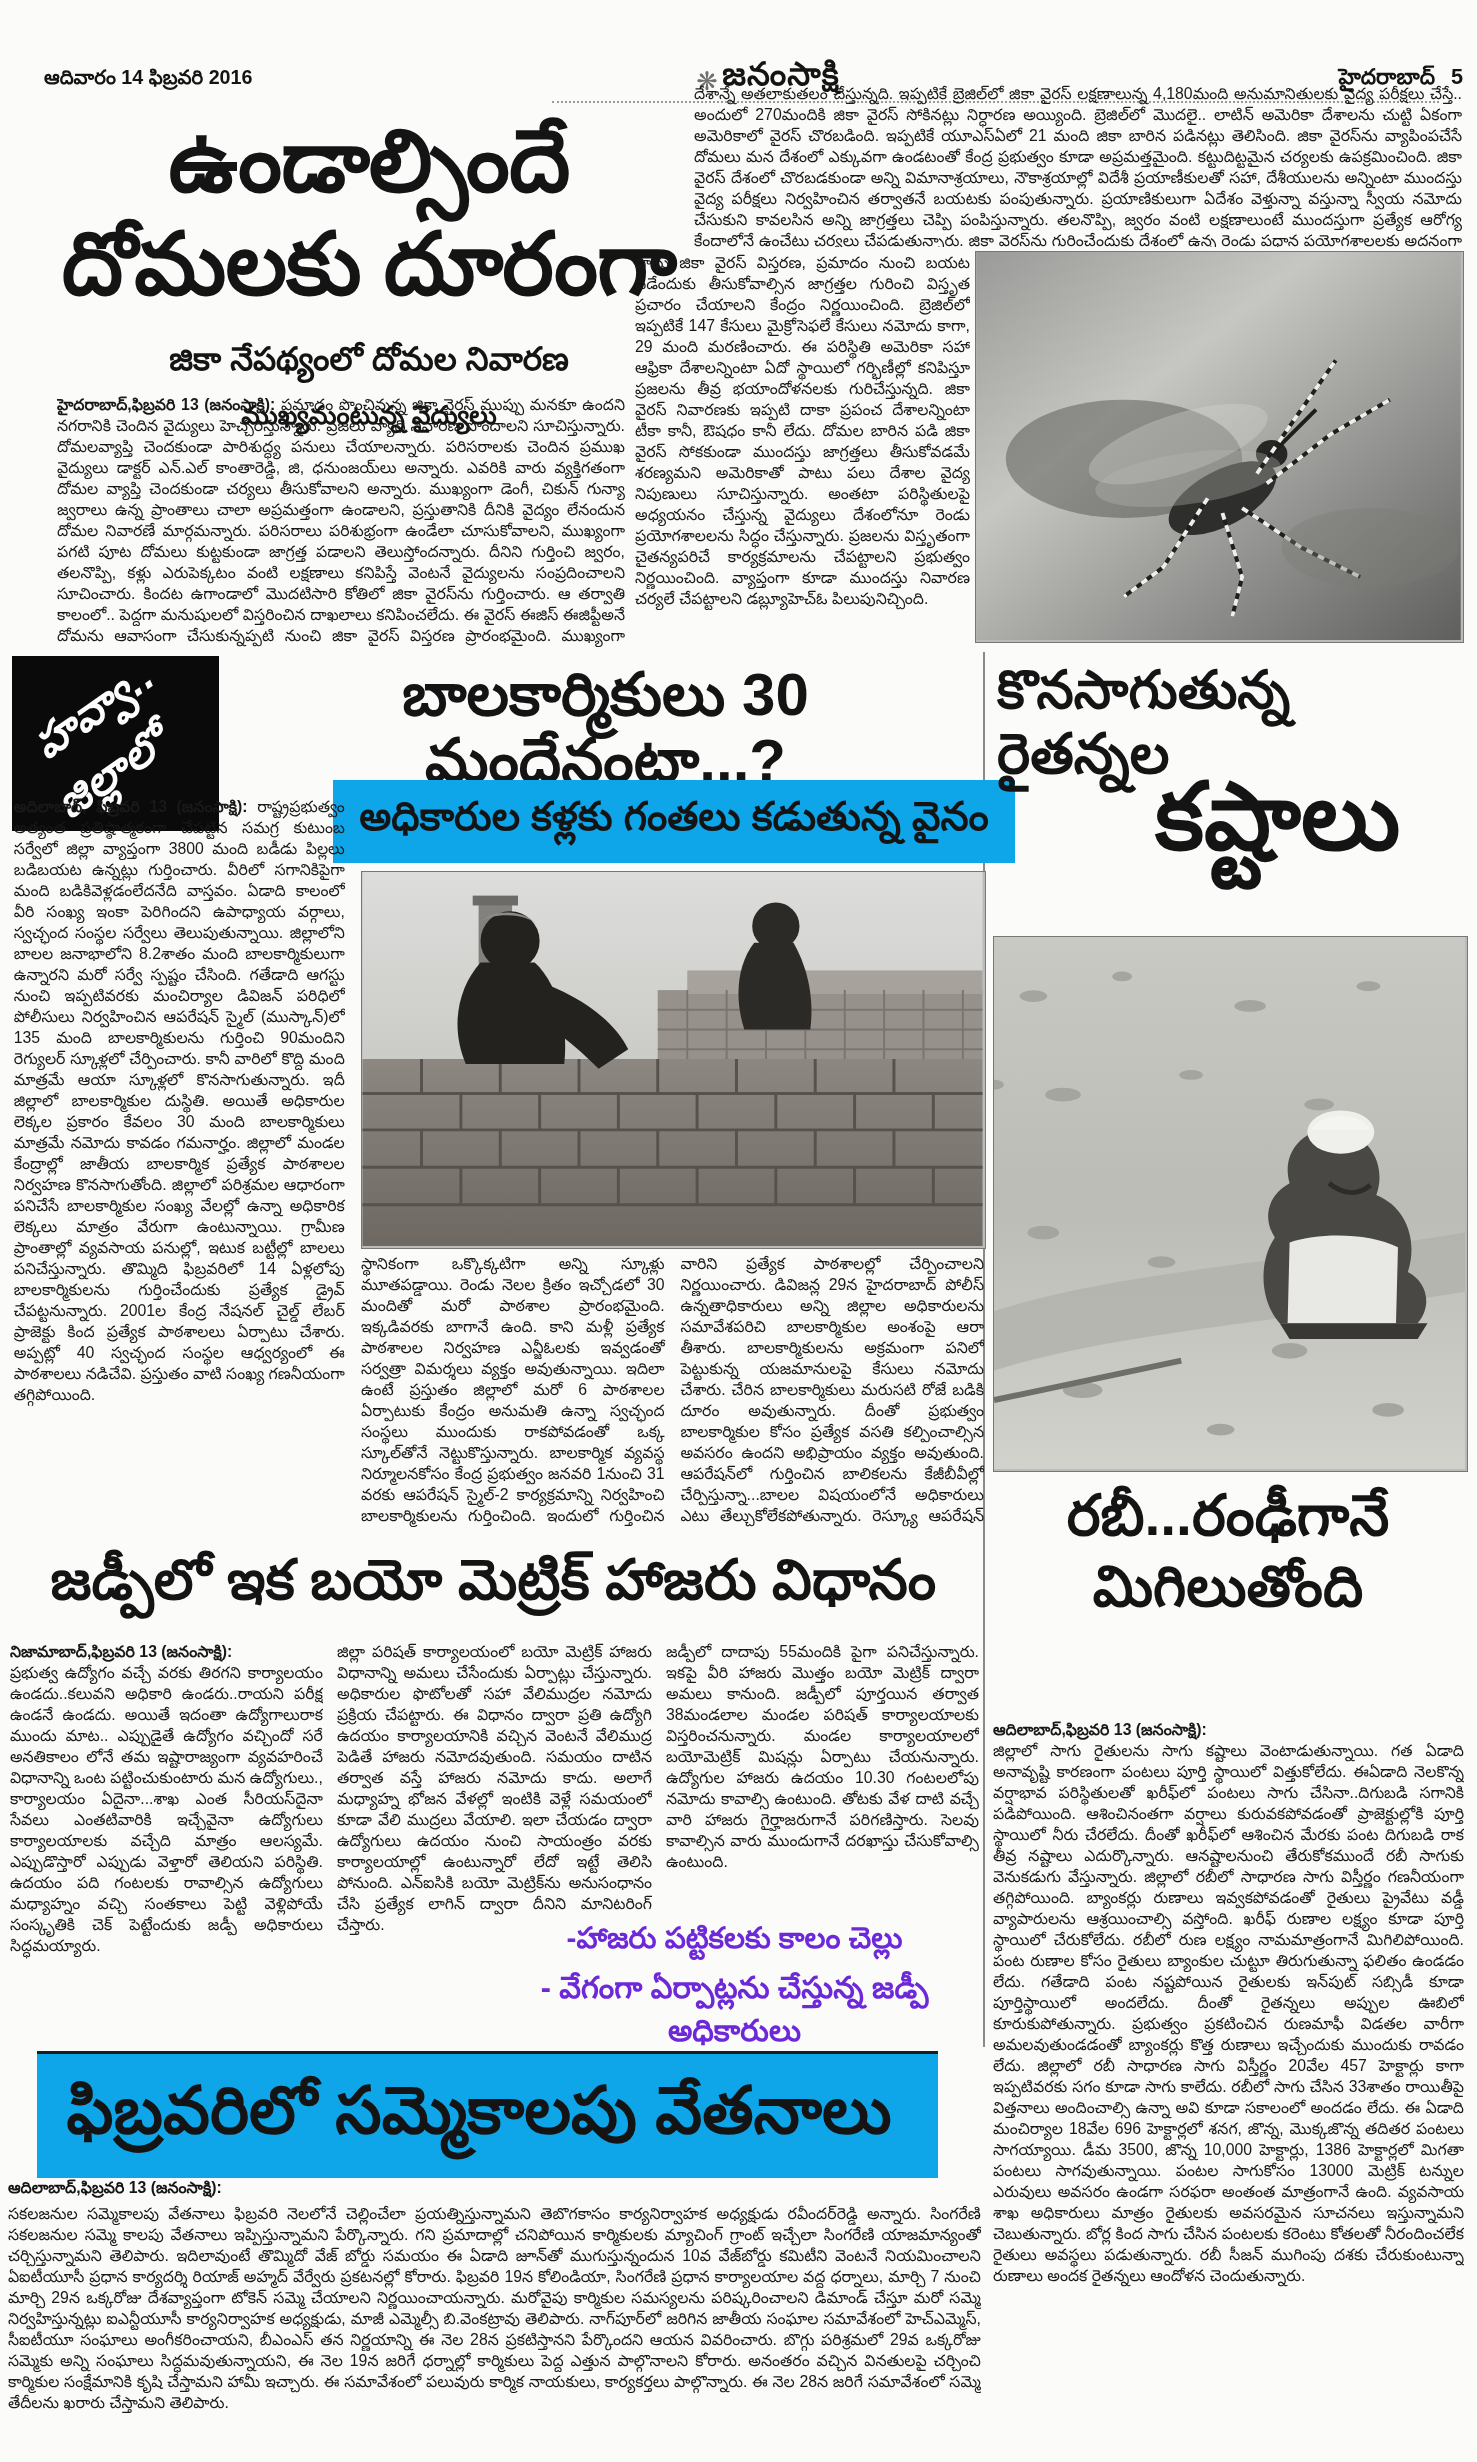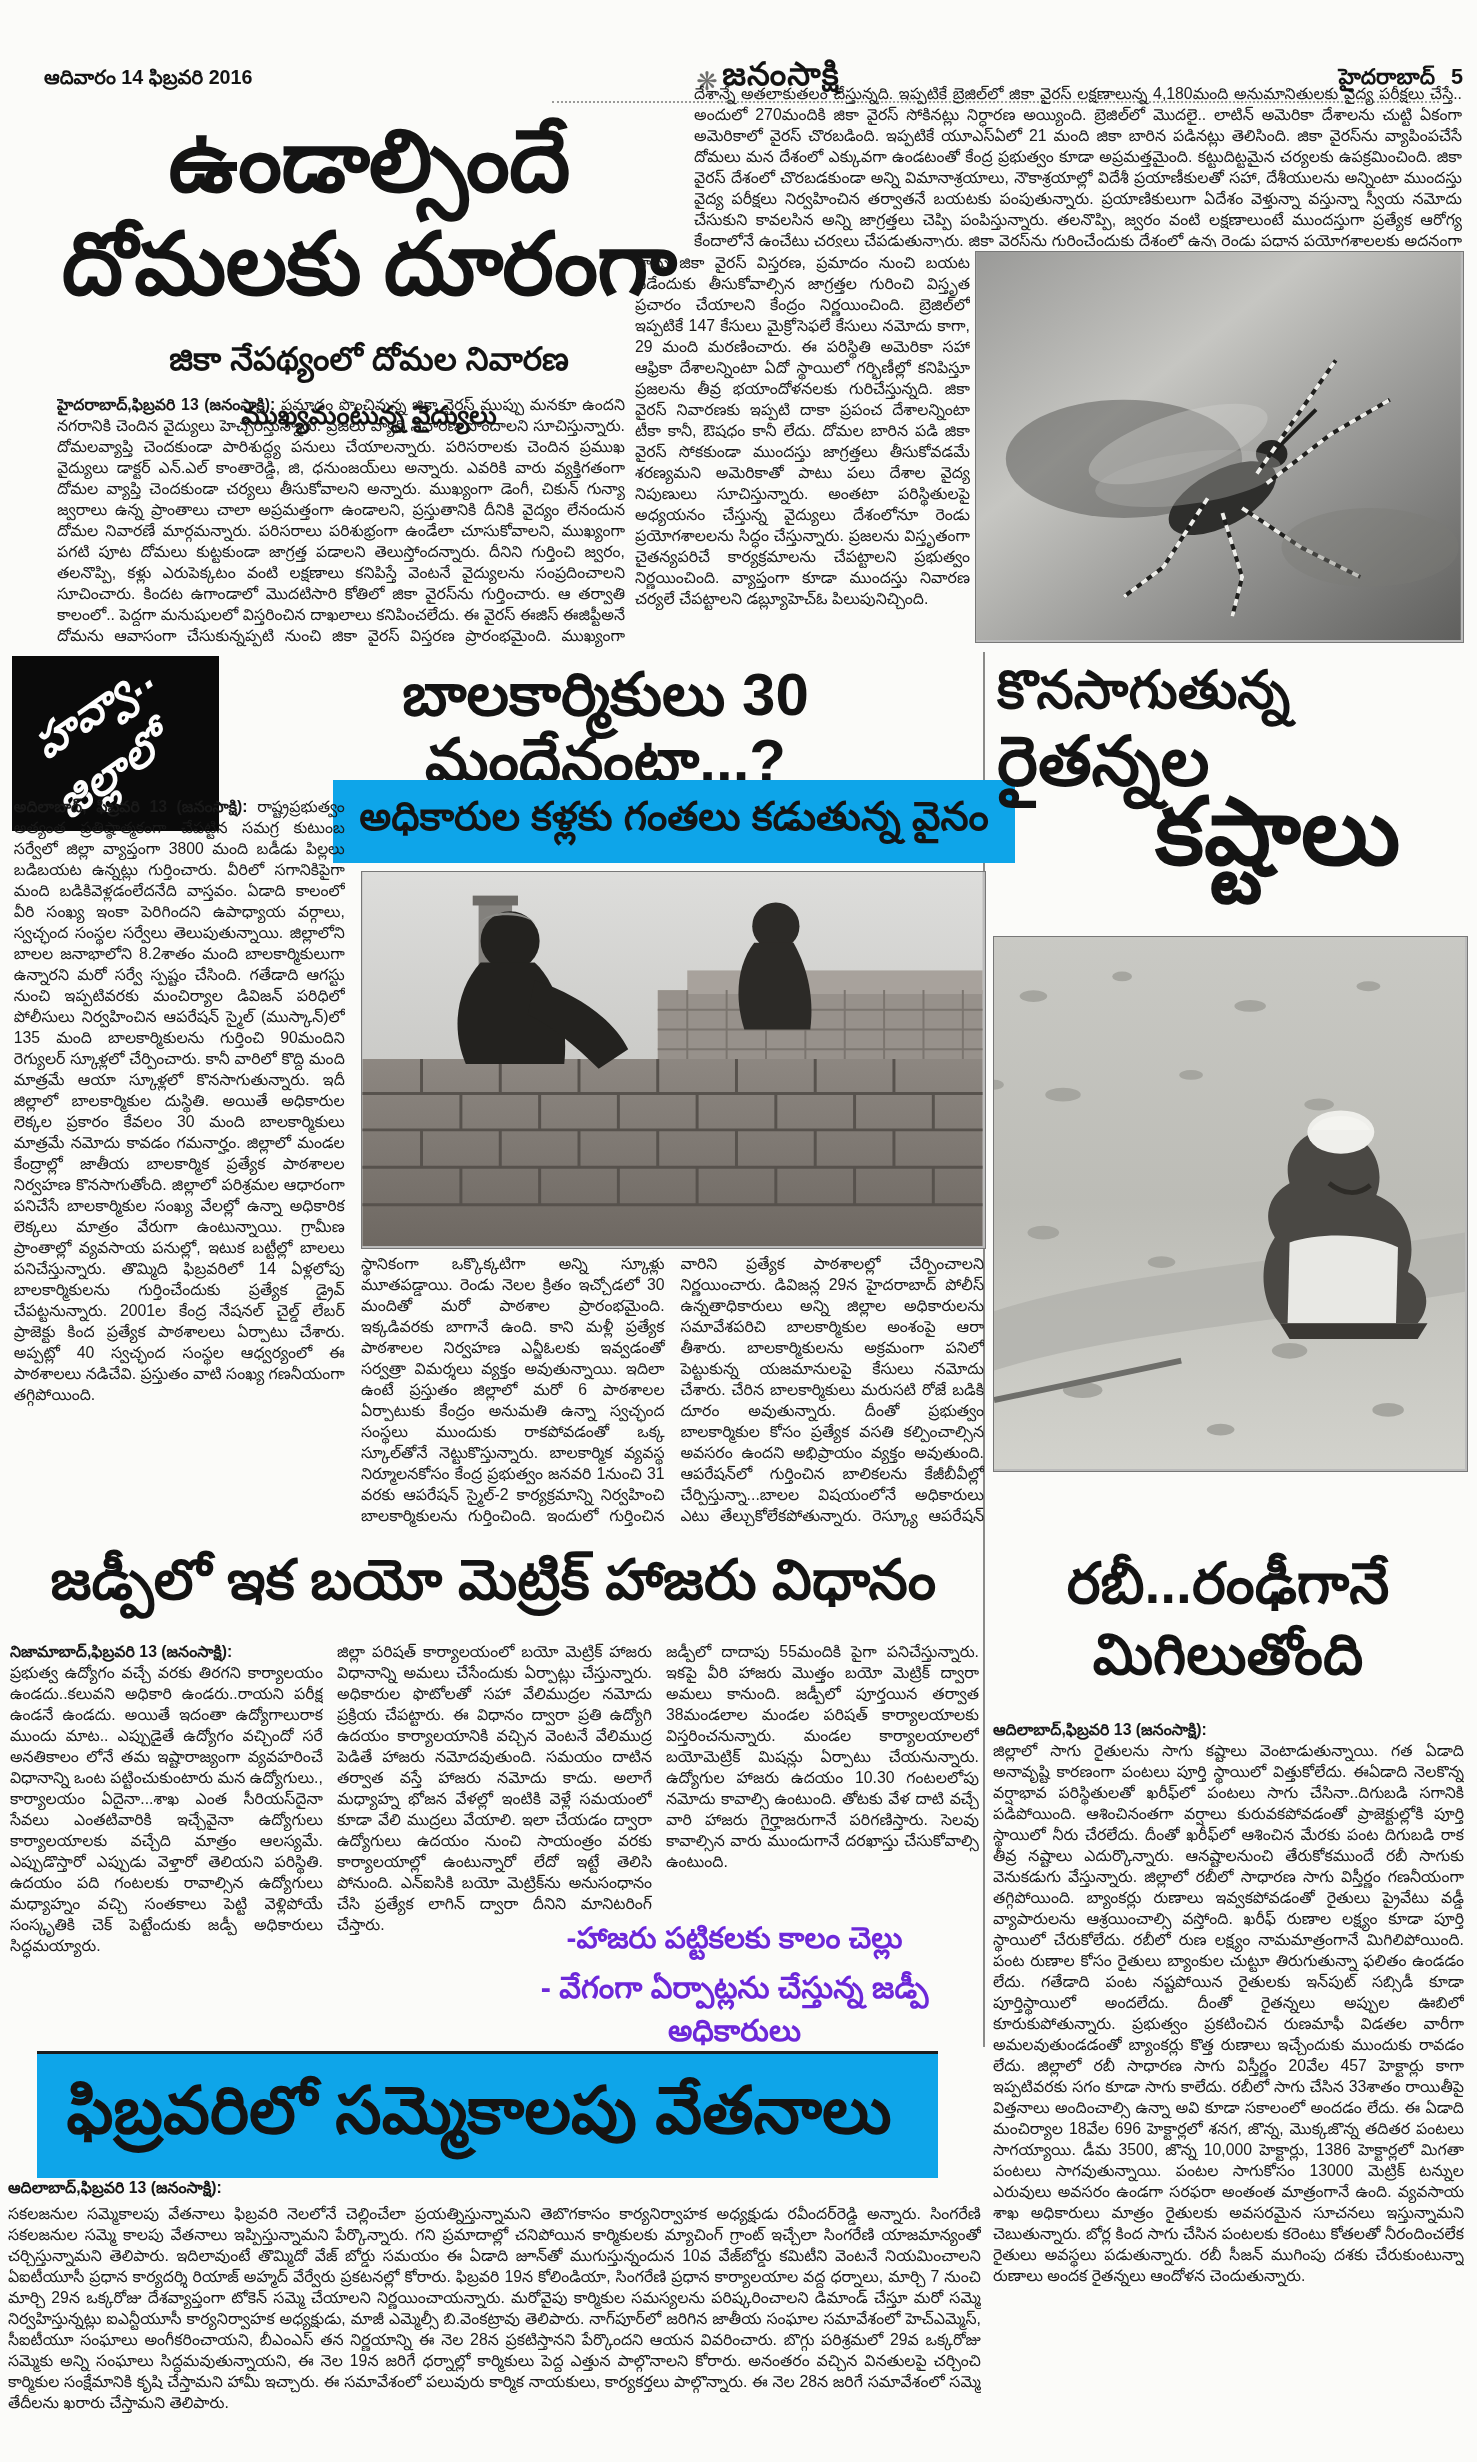--- a/index.html
+++ b/index.html
@@ -153,21 +153,21 @@
       <circle cx="420" cy="55" r="24"></circle>
       <path d="M398 72 C380 95 378 130 388 160 L455 160 C460 120 448 90 438 72 Z"></path>
     </g>
   </svg>
 </div>
 
 <div class="abs bodytext" style="left:361px;top:1253px;width:623px;height:282px;column-count:2;column-gap:15.8px;">స్థానికంగా ఒక్కొక్కటిగా అన్ని స్కూళ్లు మూతపడ్డాయి. రెండు నెలల క్రితం ఇచ్చోడలో 30 మందితో మరో పాఠశాల ప్రారంభమైంది. ఇక్కడివరకు బాగానే ఉంది. కాని మళ్లీ ప్రత్యేక పాఠశాలల నిర్వహణ ఎన్జీఓలకు ఇవ్వడంతో సర్వత్రా విమర్శలు వ్యక్తం అవుతున్నాయి. ఇదిలా ఉంటే ప్రస్తుతం జిల్లాలో మరో 6 పాఠశాలల ఏర్పాటుకు కేంద్రం అనుమతి ఉన్నా స్వచ్ఛంద సంస్థలు ముందుకు రాకపోవడంతో ఒక్క స్కూల్‌తోనే నెట్టుకొస్తున్నారు. బాలకార్మిక వ్యవస్థ నిర్మూలనకోసం కేంద్ర ప్రభుత్వం జనవరి 1నుంచి 31 వరకు ఆపరేషన్ స్మైల్-2 కార్యక్రమాన్ని నిర్వహించి బాలకార్మికులను గుర్తించింది. ఇందులో గుర్తించిన వారిని ప్రత్యేక పాఠశాలల్లో చేర్పించాలని నిర్ణయించారు. డివిజన్ల 29న హైదరాబాద్ పోలీస్ ఉన్నతాధికారులు అన్ని జిల్లాల అధికారులను సమావేశపరిచి బాలకార్మికుల అంశంపై ఆరా తీశారు. బాలకార్మికులను అక్రమంగా పనిలో పెట్టుకున్న యజమానులపై కేసులు నమోదు చేశారు. చేరిన బాలకార్మికులు మరుసటి రోజే బడికి దూరం అవుతున్నారు. దీంతో ప్రభుత్వం బాలకార్మికుల కోసం ప్రత్యేక వసతి కల్పించాల్సిన అవసరం ఉందని అభిప్రాయం వ్యక్తం అవుతుంది. ఆపరేషన్‌లో గుర్తించిన బాలికలను కేజీబీవీల్లో చేర్పిస్తున్నా...బాలల విషయంలోనే అధికారులు ఎటు తేల్చుకోలేకపోతున్నారు. రెస్క్యూ ఆపరేషన్ నిర్వహించి మరెంతో మందిని పట్టుకునే వీలున్నా...వారికి ఎక్కడ ఆశ్రయం కల్పించాలో అర్థం కావడంలేదు అని ఆపరేషన్ ముస్కాన్ ఇంచార్జిలుగా ఉన్న పోలీసు అధికారులు ఆవేదన వ్యక్తం చేస్తున్నారు.</div>
 
 <div class="abs" style="left:997px;top:658px;width:469px;">
   <div style="font-size:53px;font-weight:bold;line-height:1.2;">కొనసాగుతున్న</div>
-  <div style="font-size:69px;font-weight:bold;line-height:1.15;">రైతన్నల</div>
+  <div style="font-size:56px;font-weight:bold;line-height:1.15;">రైతన్నల</div>
   <div style="font-size:94px;font-weight:bold;line-height:1.0;margin-left:158px;margin-top:-15.8px;">కష్టాలు</div>
 </div>
 
 <div class="abs photo" style="left:993px;top:936px;width:473px;height:534px;border:1px solid #777;">
   <svg width="471" height="532" viewBox="0 0 478 540">
     <defs>
       <linearGradient id="field" x1="0" y1="0" x2="0" y2="1">
         <stop offset="0" stop-color="#c9c9c4"></stop>
           <stop offset="0.5" stop-color="#bcbcb6"></stop>
           <stop offset="1" stop-color="#d2d2cc"></stop>
@@ -197,21 +197,21 @@
       <path d="M300 250 C290 215 320 190 350 196 C385 203 398 235 388 262 C420 275 430 310 420 340 C440 350 445 375 430 392 L290 392 C270 370 268 330 285 305 C272 285 278 262 300 250 Z" fill="#4a4844"></path>
       <ellipse cx="352" cy="198" rx="34" ry="22" fill="#efefeb"></ellipse>
       <path d="M322 196 C330 178 372 176 382 196 Z" fill="#f4f4f0"></path>
       <path d="M300 310 C330 300 380 300 410 315 L408 392 L298 392 Z" fill="#e8e8e4"></path>
       <path d="M290 392 L440 392 L430 408 L300 408 Z" fill="#3a3834"></path>
       <path d="M340 250 C355 262 370 262 382 252" stroke="#2e2c28" stroke-width="5" fill="none"></path>
     </g>
   </svg>
 </div>
 
-<div class="abs center" style="left:990px;top:1548px;width:476px;">
+<div class="abs center" style="left:990px;top:1480px;width:476px;">
   <div style="font-size:57px;font-weight:bold;line-height:1.25;">రబీ...రంఢీగానే</div>
   <div style="font-size:57px;font-weight:bold;line-height:1.25;">మిగిలుతోంది</div>
 </div>
 
 <div class="abs bodytext" style="left:993px;top:1719px;width:471px;height:744px;">
   <span class="dateline">ఆదిలాబాద్,ఫిబ్రవరి 13 (జనంసాక్షి):</span><br>
   <span>జిల్లాలో సాగు రైతులను సాగు కష్టాలు వెంటాడుతున్నాయి. గత ఏడాది అనావృష్టి కారణంగా పంటలు పూర్తి స్థాయిలో విత్తుకోలేదు. ఈఏడాది నెలకొన్న వర్షాభావ పరిస్థితులతో ఖరీఫ్‌లో పంటలు సాగు చేసినా..దిగుబడి సగానికి పడిపోయింది. ఆశించినంతగా వర్షాలు కురువకపోవడంతో ప్రాజెక్టుల్లోకి పూర్తి స్థాయిలో నీరు చేరలేదు. దీంతో ఖరీఫ్‌లో ఆశించిన మేరకు పంట దిగుబడి రాక తీవ్ర నష్టాలు ఎదుర్కొన్నారు. ఆనష్టాలనుంచి తేరుకోకముందే రబీ సాగుకు వెనుకడుగు వేస్తున్నారు. జిల్లాలో రబీలో సాధారణ సాగు విస్తీర్ణం గణనీయంగా తగ్గిపోయింది. బ్యాంకర్లు రుణాలు ఇవ్వకపోవడంతో రైతులు ప్రైవేటు వడ్డీ వ్యాపారులను ఆశ్రయించాల్సి వస్తోంది. ఖరీఫ్ రుణాల లక్ష్యం కూడా పూర్తి స్థాయిలో చేరుకోలేదు. రబీలో రుణ లక్ష్యం నామమాత్రంగానే మిగిలిపోయింది. పంట రుణాల కోసం రైతులు బ్యాంకుల చుట్టూ తిరుగుతున్నా ఫలితం ఉండడం లేదు. గతేడాది పంట నష్టపోయిన రైతులకు ఇన్‌పుట్ సబ్సిడీ కూడా పూర్తిస్థాయిలో అందలేదు. దీంతో రైతన్నలు అప్పుల ఊబిలో కూరుకుపోతున్నారు. ప్రభుత్వం ప్రకటించిన రుణమాఫీ విడతల వారీగా అమలవుతుండడంతో బ్యాంకర్లు కొత్త రుణాలు ఇచ్చేందుకు ముందుకు రావడం లేదు. జిల్లాలో రబీ సాధారణ సాగు విస్తీర్ణం 20వేల 457 హెక్టార్లు కాగా ఇప్పటివరకు సగం కూడా సాగు కాలేదు. రబీలో సాగు చేసిన 33శాతం రాయితీపై విత్తనాలు అందించాల్సి ఉన్నా అవి కూడా సకాలంలో అందడం లేదు. ఈ ఏడాది మంచిర్యాల 18వేల 696 హెక్టార్లలో శనగ, జొన్న, మొక్కజొన్న తదితర పంటలు సాగయ్యాయి. డీమ 3500, జొన్న 10,000 హెక్టార్లు, 1386 హెక్టార్లలో మిగతా పంటలు సాగవుతున్నాయి. పంటల సాగుకోసం 13000 మెట్రిక్ టన్నుల ఎరువులు అవసరం ఉండగా సరఫరా అంతంత మాత్రంగానే ఉంది. వ్యవసాయ శాఖ అధికారులు మాత్రం రైతులకు అవసరమైన సూచనలు ఇస్తున్నామని చెబుతున్నారు. బోర్ల కింద సాగు చేసిన పంటలకు కరెంటు కోతలతో నీరందించలేక రైతులు అవస్థలు పడుతున్నారు. రబీ సీజన్ ముగింపు దశకు చేరుకుంటున్నా రుణాలు అందక రైతన్నలు ఆందోళన చెందుతున్నారు.</span>
 </div>
 
 <div class="abs center" style="left:7.9px;top:1547px;width:971px;font-size:56px;font-weight:bold;">జడ్పీలో ఇక బయో మెట్రిక్ హాజరు విధానం</div>

